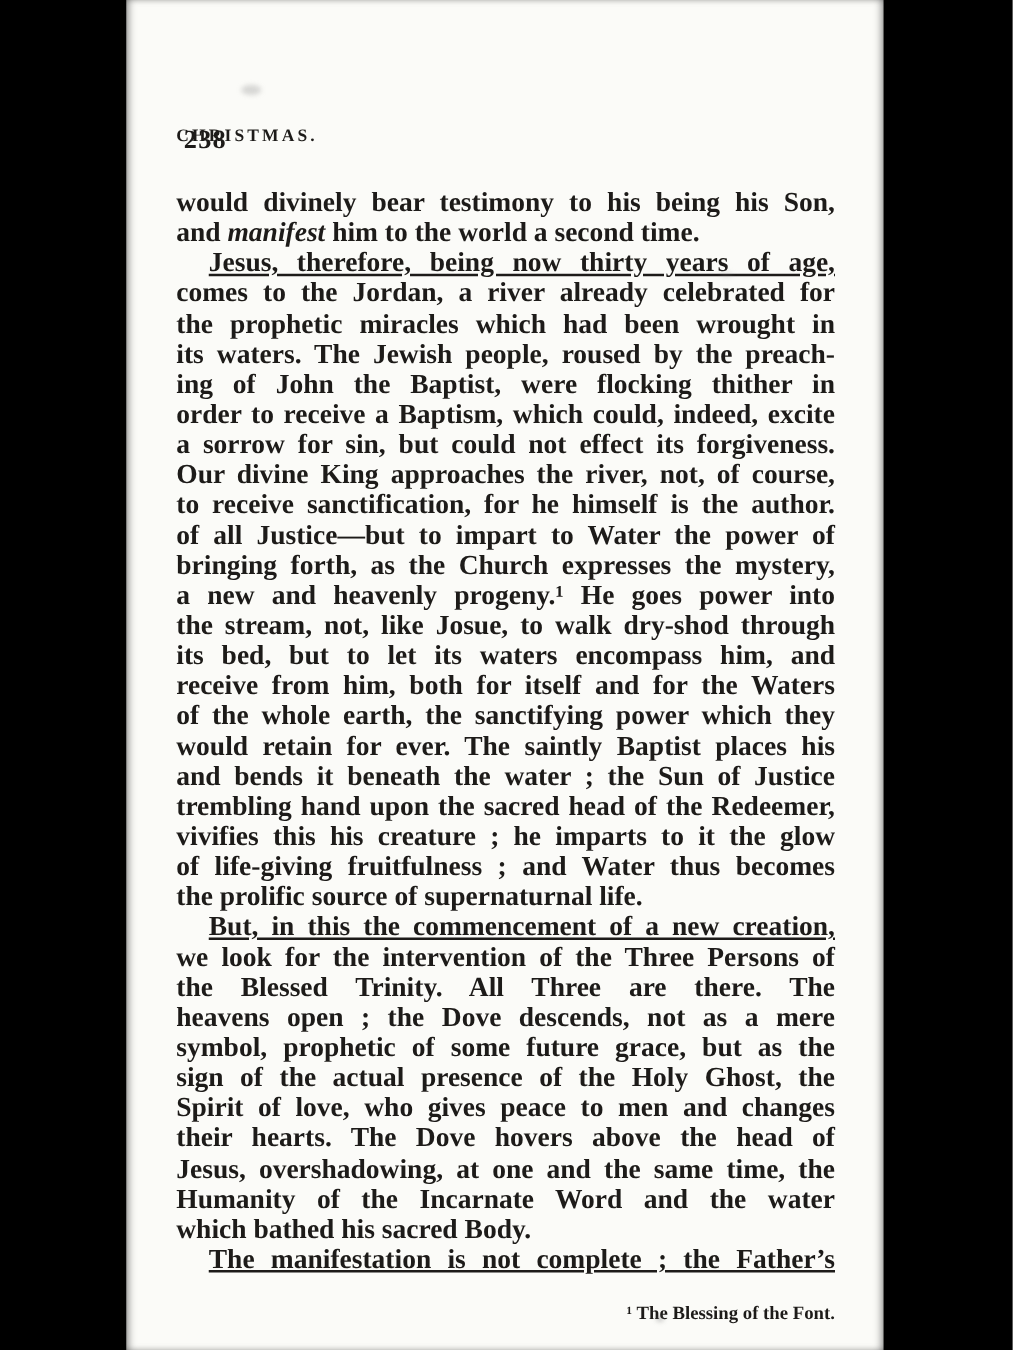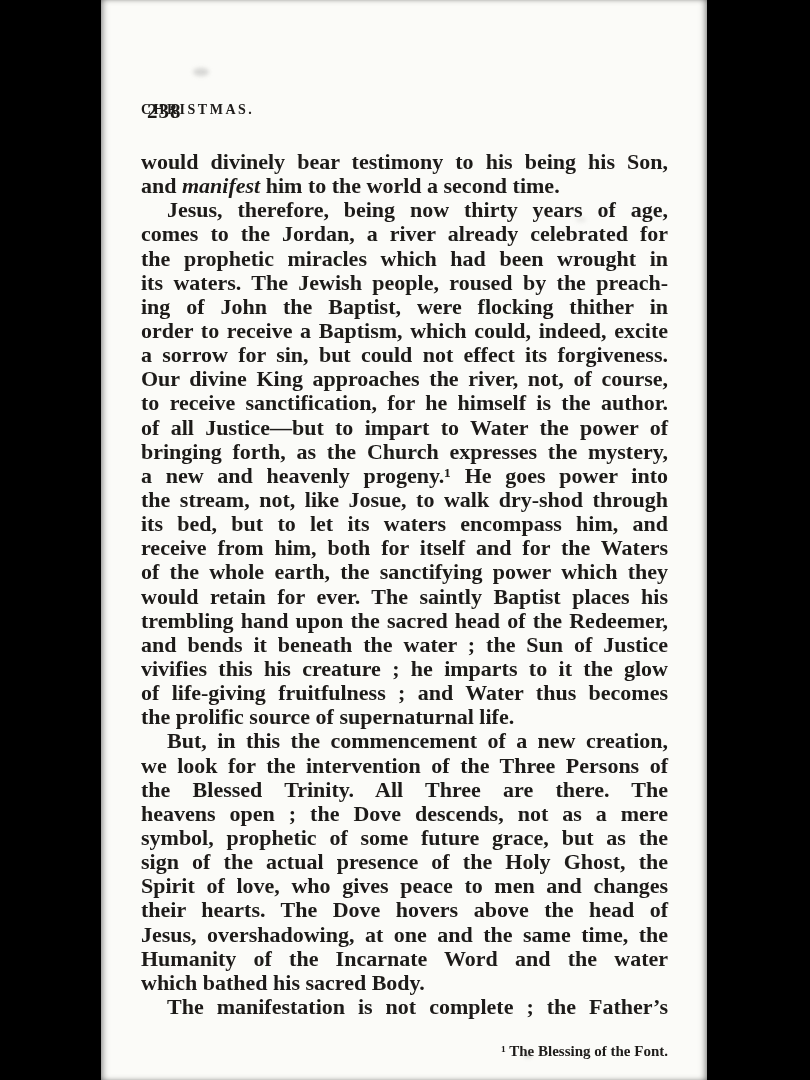--- a/index.html
+++ b/index.html
@@ -38,21 +38,21 @@
     font-size: 22px; font-weight: bold;
     line-height: 24.15px;
   }
   .line {
     height: 24.15px;
     text-align: justify;
     text-align-last: justify;
     text-justify: inter-word;
     white-space: normal;
   }
-  .line.indent  { text-indent: 26px; }
+  .line.indent  { text-indent: 26px; text-decoration: underline; }
   .line.parlast { text-align-last: left; }
   .line i { font-style: italic; font-weight: bold; font-family: Liberation Serif, serif; }
   .footnote {
     position: absolute; left: 40px; top: 1043px; width: 527px;
     text-align: right;
     font-size: 15px; font-weight: bold;
   }
   .smudge {
     position: absolute; border-radius: 50%;
     filter: blur(2px);
@@ -84,22 +84,22 @@
       <div class="line">Our divine King approaches the river, not, of course,</div>
       <div class="line">to receive sanctification, for he himself is the author.</div>
       <div class="line">of all Justice—but to impart to Water the power of</div>
       <div class="line">bringing forth, as the Church expresses the mystery,</div>
       <div class="line">a new and heavenly progeny.¹ He goes power into</div>
       <div class="line">the stream, not, like Josue, to walk dry-shod through</div>
       <div class="line">its bed, but to let its waters encompass him, and</div>
       <div class="line">receive from him, both for itself and for the Waters</div>
       <div class="line">of the whole earth, the sanctifying power which they</div>
       <div class="line">would retain for ever. The saintly Baptist places his</div>
+      <div class="line">and bends it beneath the water ; the Sun of Justice</div>
       <div class="line">trembling hand upon the sacred head of the Redeemer,</div>
-      <div class="line">and bends it beneath the water ; the Sun of Justice</div>
       <div class="line">vivifies this his creature ; he imparts to it the glow</div>
       <div class="line">of life-giving fruitfulness ; and Water thus becomes</div>
       <div class="line parlast">the prolific source of supernaturnal life.</div>
       <div class="line indent">But, in this the commencement of a new creation,</div>
       <div class="line">we look for the intervention of the Three Persons of</div>
       <div class="line">the Blessed Trinity. All Three are there. The</div>
       <div class="line">heavens open ; the Dove descends, not as a mere</div>
       <div class="line">symbol, prophetic of some future grace, but as the</div>
       <div class="line">sign of the actual presence of the Holy Ghost, the</div>
       <div class="line">Spirit of love, who gives peace to men and changes</div>

